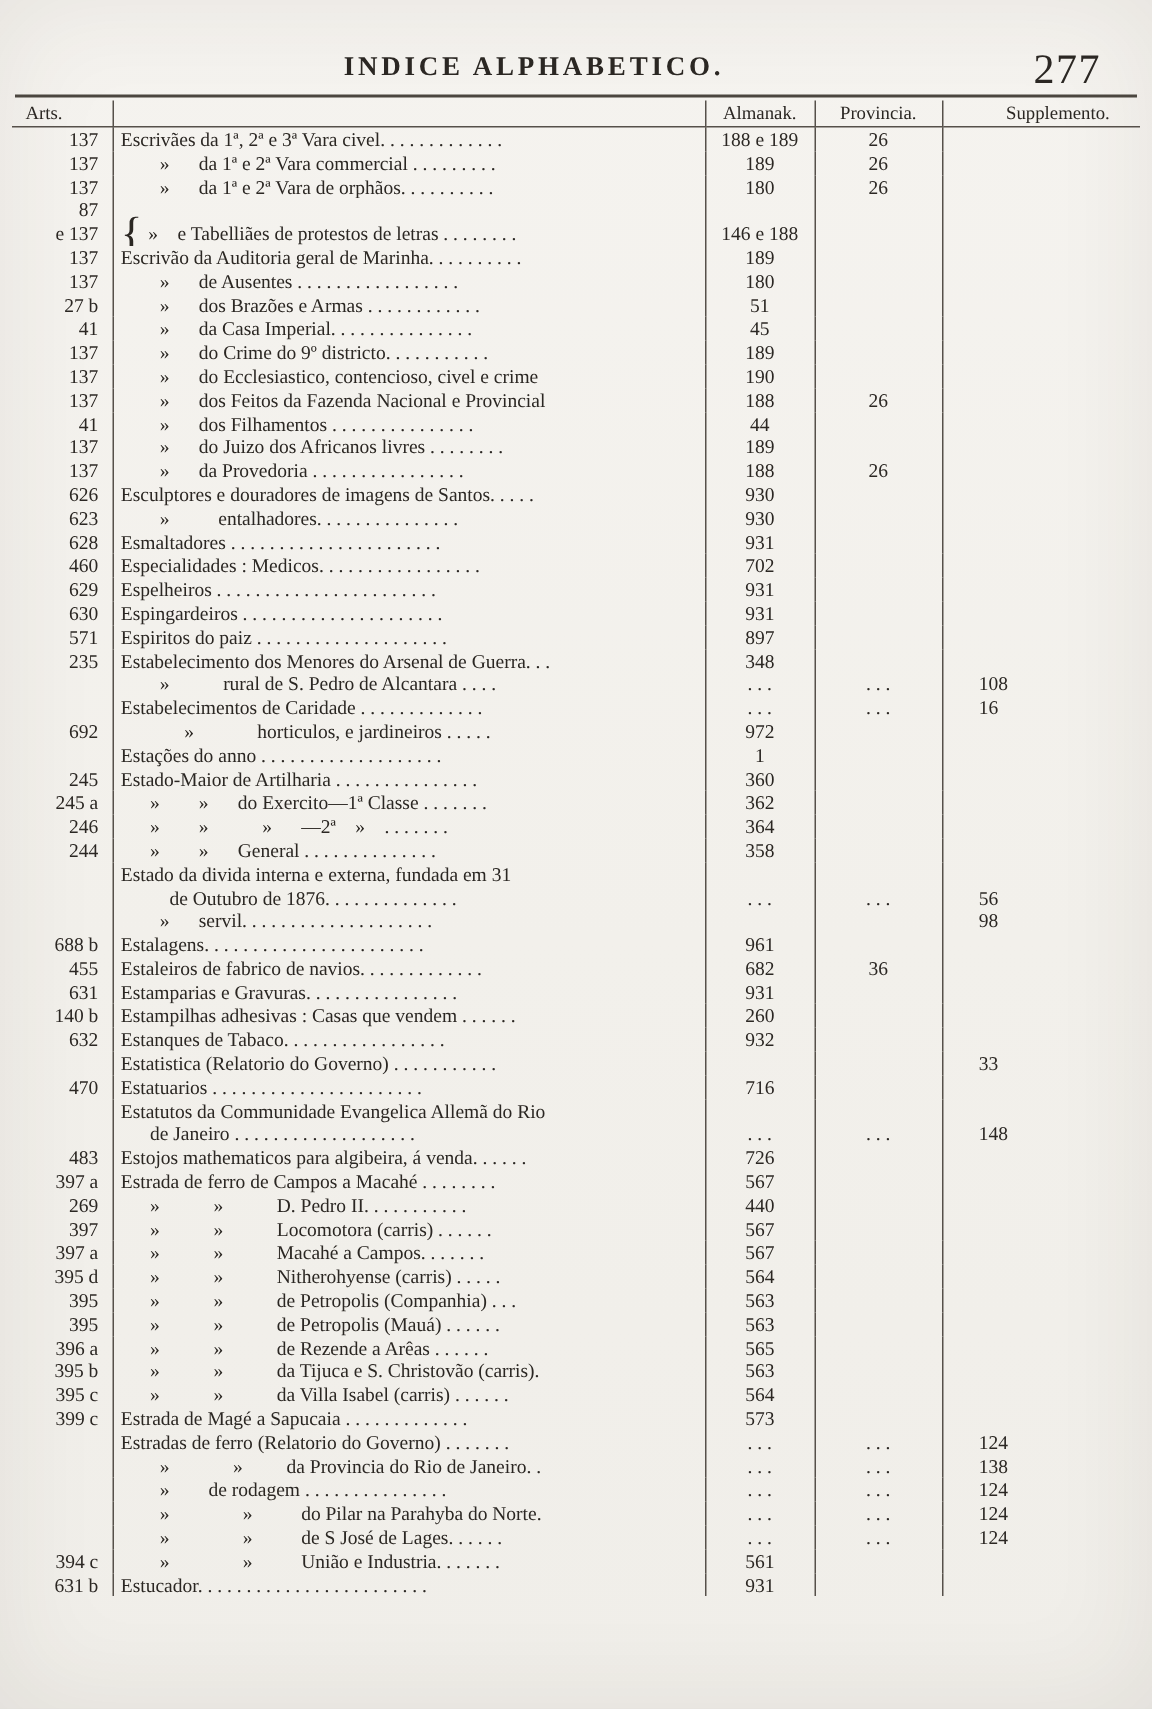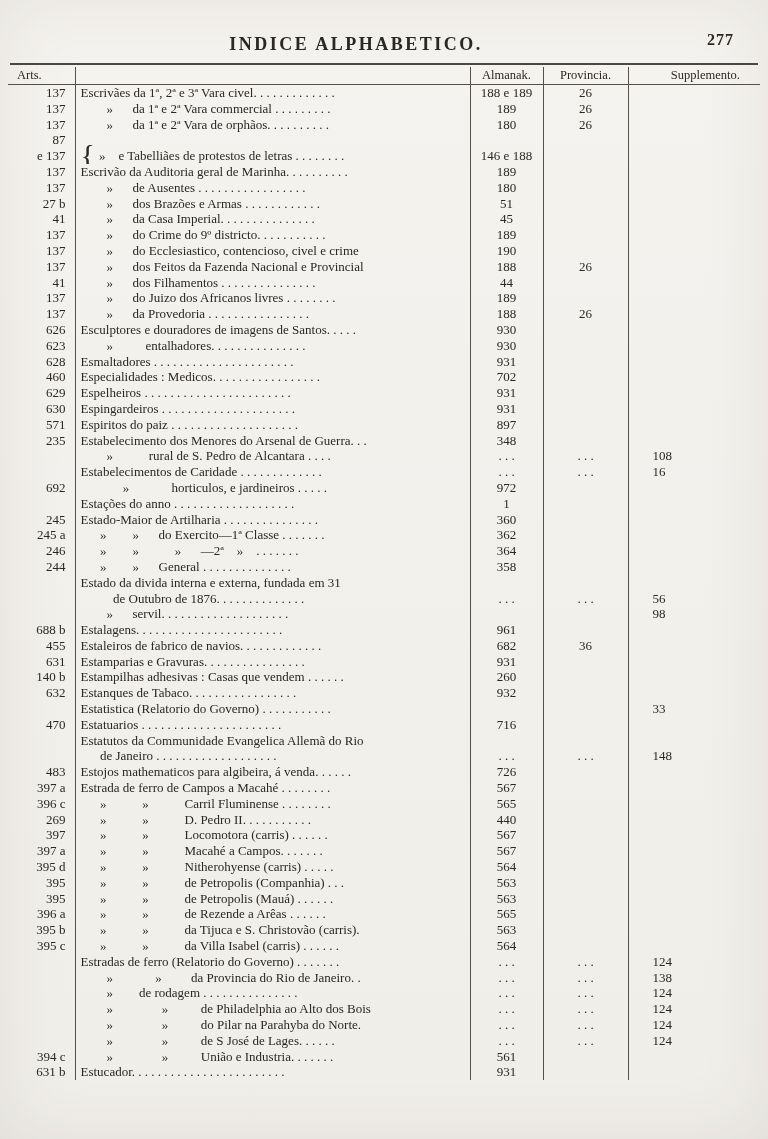--- a/index.html
+++ b/index.html
@@ -10,21 +10,21 @@
     color:#2b2723;
   }
   .page{
     width:768px;height:1139px;overflow:hidden;position:relative;
     background:linear-gradient(180deg,#f5f3ef 0%,#f2f0eb 55%,#f0eee9 100%);
     box-shadow:inset 0 0 70px rgba(60,50,40,0.08);
     padding-top:34px;box-sizing:border-box;
   }
   .page-header{position:relative;height:26px;display:flex;align-items:baseline;justify-content:center;padding-right:56px}
   .title{font-weight:bold;font-size:18px;letter-spacing:2.5px;white-space:nowrap}
-  .pagenum{position:absolute;right:34px;top:-3px;font-weight:bold;font-size:16px;letter-spacing:1px}
+  .pagenum{position:absolute;right:34px;top:-3px;font-weight:normal;font-size:28px;letter-spacing:1px}
   .rule{border-top:2px solid #4b463f;margin:3px 10px 0 10px;height:0}
   table.index-table{
     width:752px;margin:2px 8px 0 8px;
     border-collapse:collapse;table-layout:fixed;
     font-size:13px;
   }
   .index-table th{
     font-weight:normal;font-size:12.5px;line-height:15px;
     padding:1px 2px;border-bottom:1px solid #56504a;
     vertical-align:middle;overflow:hidden;white-space:nowrap;
@@ -361,27 +361,20 @@
           <td class="c-supp"></td>
         </tr>
         <tr>
           <td class="c-arts">397 a</td>
           <td class="c-entry">Estrada de ferro de Campos a Macahé . . . . . . . .</td>
           <td class="c-alm">567</td>
           <td class="c-prov"></td>
           <td class="c-supp"></td>
         </tr>
         <tr>
-          <td class="c-arts">396 c</td>
-          <td class="c-entry">      »           »           Carril Fluminense . . . . . . . .</td>
-          <td class="c-alm">565</td>
-          <td class="c-prov"></td>
-          <td class="c-supp"></td>
-        </tr>
-        <tr>
           <td class="c-arts">269</td>
           <td class="c-entry">      »           »           D. Pedro II. . . . . . . . . . .</td>
           <td class="c-alm">440</td>
           <td class="c-prov"></td>
           <td class="c-supp"></td>
         </tr>
         <tr>
           <td class="c-arts">397</td>
           <td class="c-entry">      »           »           Locomotora (carris) . . . . . .</td>
           <td class="c-alm">567</td>
@@ -431,43 +424,43 @@
           <td class="c-supp"></td>
         </tr>
         <tr>
           <td class="c-arts">395 c</td>
           <td class="c-entry">      »           »           da Villa Isabel (carris) . . . . . .</td>
           <td class="c-alm">564</td>
           <td class="c-prov"></td>
           <td class="c-supp"></td>
         </tr>
         <tr>
+          <td class="c-arts">399 c</td>
+          <td class="c-entry">Estrada de Magé a Sapucaia . . . . . . . . . . . . .</td>
+          <td class="c-alm">573</td>
+          <td class="c-prov"></td>
+          <td class="c-supp"></td>
+        </tr>
+        <tr>
           <td class="c-arts"></td>
           <td class="c-entry">Estradas de ferro (Relatorio do Governo) . . . . . . .</td>
           <td class="c-alm">. . .</td>
           <td class="c-prov">. . .</td>
           <td class="c-supp">124</td>
         </tr>
         <tr>
           <td class="c-arts"></td>
           <td class="c-entry">        »             »         da Provincia do Rio de Janeiro. .</td>
           <td class="c-alm">. . .</td>
           <td class="c-prov">. . .</td>
           <td class="c-supp">138</td>
         </tr>
         <tr>
           <td class="c-arts"></td>
           <td class="c-entry">        »        de rodagem . . . . . . . . . . . . . . .</td>
-          <td class="c-alm">. . .</td>
-          <td class="c-prov">. . .</td>
-          <td class="c-supp">124</td>
-        </tr>
-        <tr>
-          <td class="c-arts"></td>
-          <td class="c-entry">        »               »          de Philadelphia ao Alto dos Bois</td>
           <td class="c-alm">. . .</td>
           <td class="c-prov">. . .</td>
           <td class="c-supp">124</td>
         </tr>
         <tr>
           <td class="c-arts"></td>
           <td class="c-entry">        »               »          do Pilar na Parahyba do Norte.</td>
           <td class="c-alm">. . .</td>
           <td class="c-prov">. . .</td>
           <td class="c-supp">124</td>

